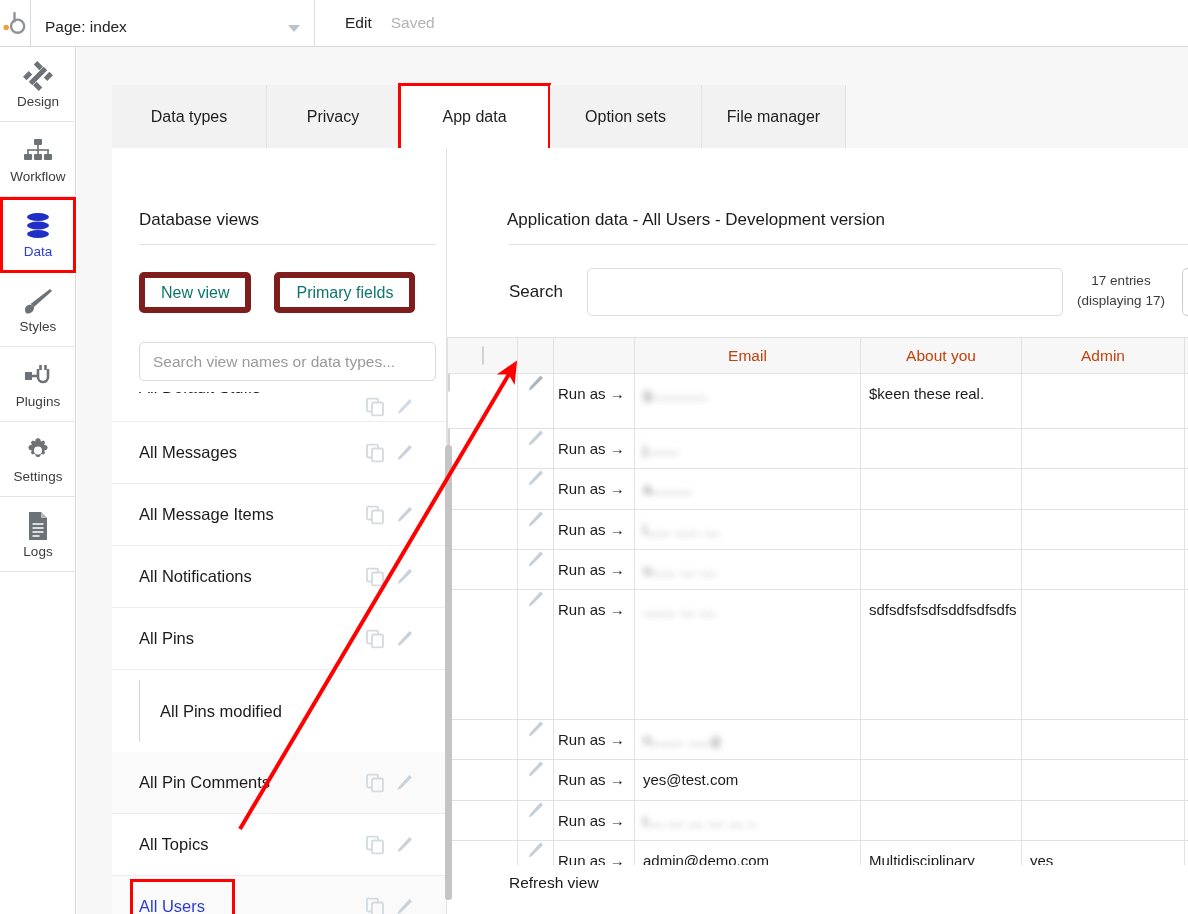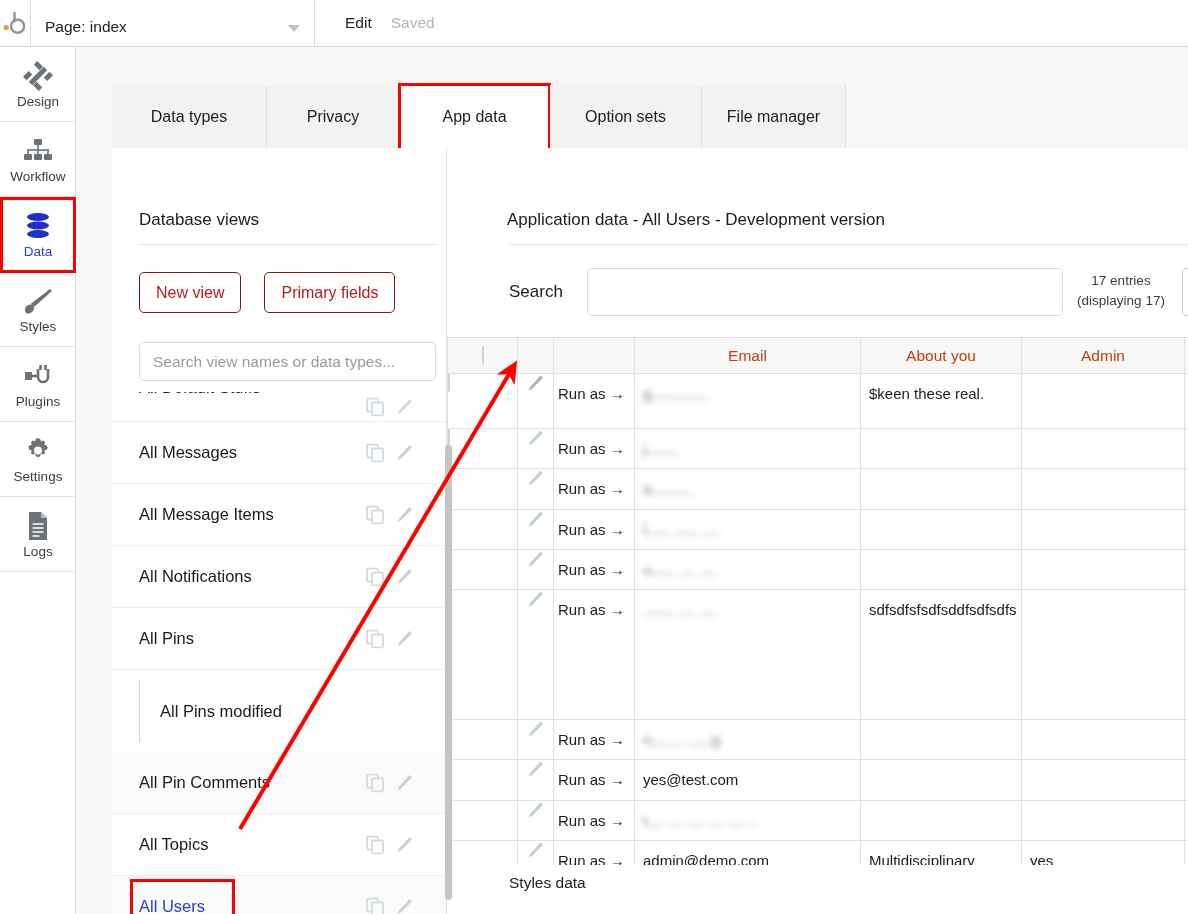--- a/index.html
+++ b/index.html
@@ -94,22 +94,22 @@
   }
   .panel-title {
     position: absolute; left: 27px; top: 62px; font-size: 17px; color: #1b1b1b;
   }
   .panel-rule {
     position: absolute; left: 27px; top: 96px; width: 297px; height: 1px;
     background: #e3e3e3;
   }
   .btn-row { position: absolute; left: 27px; top: 124px; display: flex; gap: 23px; }
   .btn {
-    border: 1px solid #7f1d1d; border-radius: 5px; background: #fff;
-    font-size: 16px; color: #b91c1c; padding: 0 16px; height: 41px;
+    border: 6px solid #7f1d1d; border-radius: 5px; background: #fff;
+    font-size: 16px; color: #0f766e; padding: 0 16px; height: 41px;
     display: flex; align-items: center; justify-content: center;
     cursor: pointer; font-family: "Liberation Sans", sans-serif;
   }
   .view-search {
     position: absolute; left: 27px; top: 194px; width: 297px; height: 39px;
     border: 1px solid #dadada; border-radius: 5px; background: #fff;
     font-size: 15.5px; color: #8c8c8c; padding: 0 13px;
     font-family: "Liberation Sans", sans-serif; outline: none;
   }
   .view-search::placeholder { color: #9a9a9a; }
@@ -810,21 +810,21 @@
                   </td>
                 <td>
                     <div class="cell"></div>
                   </td>
               </tr>
 
             </tbody>
           </table>
         </div>
 
-        <div class="refresh">Styles data</div>
+        <div class="refresh">Refresh view</div>
       </div>
     </div>
 
   </div>
 
   <div class="list-scrollbar"></div>
 
   <svg class="arrow-layer" viewBox="0 0 1188 914">
     <defs>
       <marker id="ah" markerWidth="6" markerHeight="6" refX="3.1" refY="3" orient="auto" markerUnits="strokeWidth">

